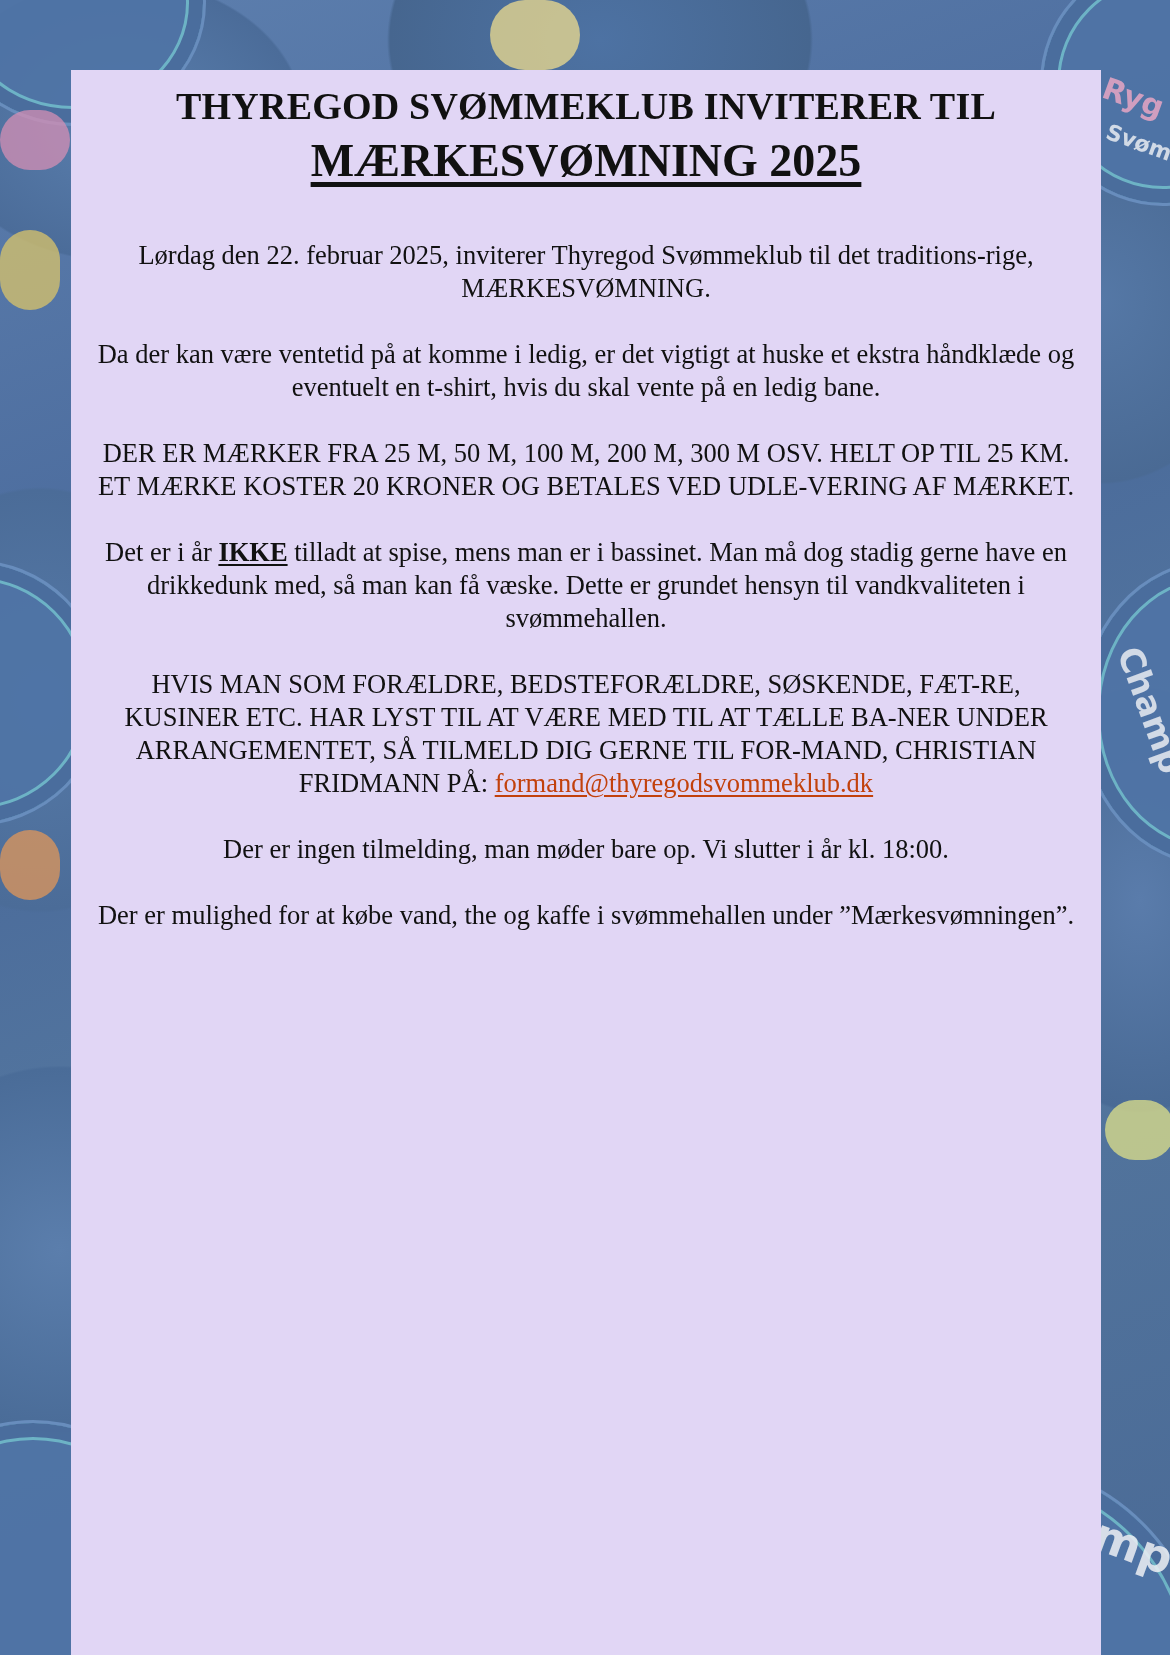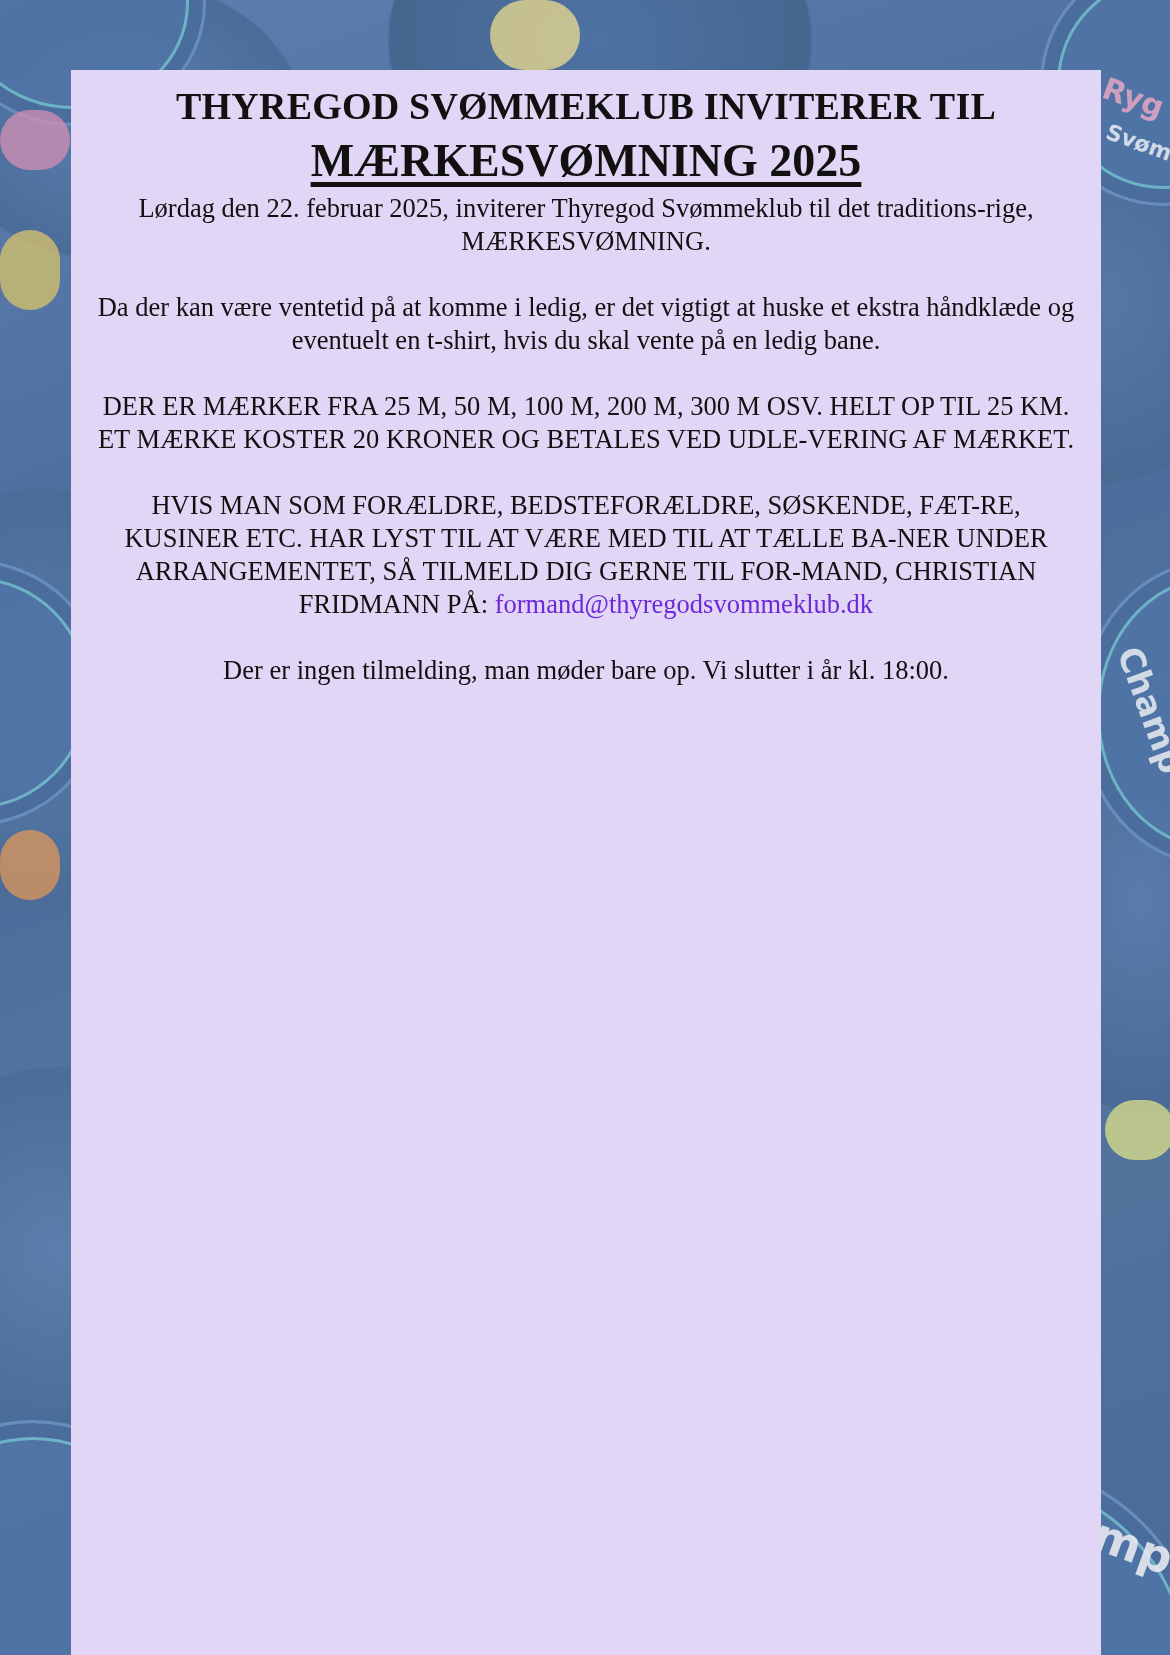--- a/index.html
+++ b/index.html
@@ -50,23 +50,23 @@
   .title {
     display: inline-block;
     font-weight: bold; font-size: 46px; line-height: 62px;
     margin: 2px 0 0 0;
     text-decoration: underline; text-decoration-thickness: 5px; text-underline-offset: 6px;
   }
   .para {
     font-size: 26.5px; line-height: 33px; margin: 0;
   }
   .para + .para { margin-top: 33px; }
-  .body { }
+  .body { margin-top: 47px; }
   .em-u { font-weight: bold; text-decoration: underline; text-decoration-thickness: 2px; text-underline-offset: 3px; }
-  .link { text-underline-offset: 3px; color: #6d28d9; }
+  .link { text-decoration: underline; text-underline-offset: 3px; color: #c2410c; }
 </style>
 </head>
 <body>
 
 <div class="bg">
   <div class="badge" style="left:780px; top:1460px; width:420px; height:420px;"></div>
   <div class="badge" style="left:380px; top:1525px; width:340px; height:340px;"></div>
   <div class="badge" style="left:-120px; top:1420px; width:300px; height:300px;"></div>
   <div class="badge" style="left:-160px; top:560px; width:260px; height:260px;"></div>
   <div class="badge" style="left:1080px; top:560px; width:260px; height:300px;"></div>
@@ -96,20 +96,22 @@
 
   <div class="body">
     <p class="para">Lørdag den 22. februar 2025, inviterer Thyregod Svømmeklub til det traditions-rige, MÆRKESVØMNING.</p>
 
 
 
     <p class="para">Da der kan være ventetid på at komme i ledig, er det vigtigt at huske et ekstra håndklæde og eventuelt en t-shirt, hvis du skal vente på en ledig bane.</p>
 
     <p class="para">DER ER MÆRKER FRA 25 M, 50 M, 100 M, 200 M, 300 M OSV. HELT OP TIL 25 KM. ET MÆRKE KOSTER 20 KRONER OG BETALES VED UDLE-VERING AF MÆRKET.</p>
 
+    <p class="para"><span>Det er i år </span><span class="em-u">IKKE</span><span> tilladt at spise, mens man er i bassinet. Man må dog stadig gerne have en drikkedunk med, så man kan få væske. Dette er grundet hensyn til vandkvaliteten i svømmehallen.</span></p>
 
     <p class="para"><span>HVIS MAN SOM FORÆLDRE, BEDSTEFORÆLDRE, SØSKENDE, FÆT-RE, KUSINER ETC. HAR LYST TIL AT VÆRE MED TIL AT TÆLLE BA-NER UNDER ARRANGEMENTET, SÅ TILMELD DIG GERNE TIL FOR-MAND, CHRISTIAN FRIDMANN PÅ: </span><a class="link">formand@thyregodsvommeklub.dk</a></p>
 
     <p class="para">Der er ingen tilmelding, man møder bare op. Vi slutter i år kl. 18:00.</p>
 
+    <p class="para">Der er mulighed for at købe vand, the og kaffe i svømmehallen under ”Mærkesvømningen”.</p>
 
   </div>
 </div>
 
 </body></html>

